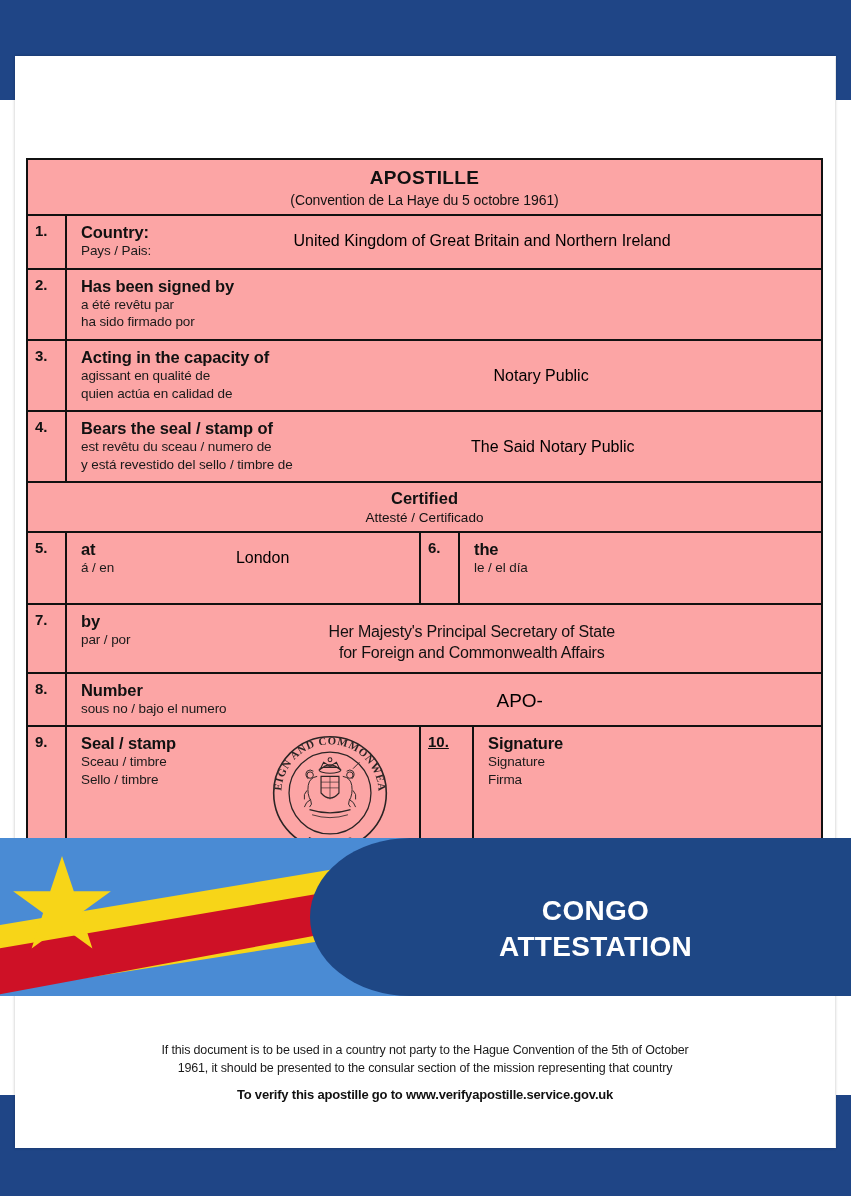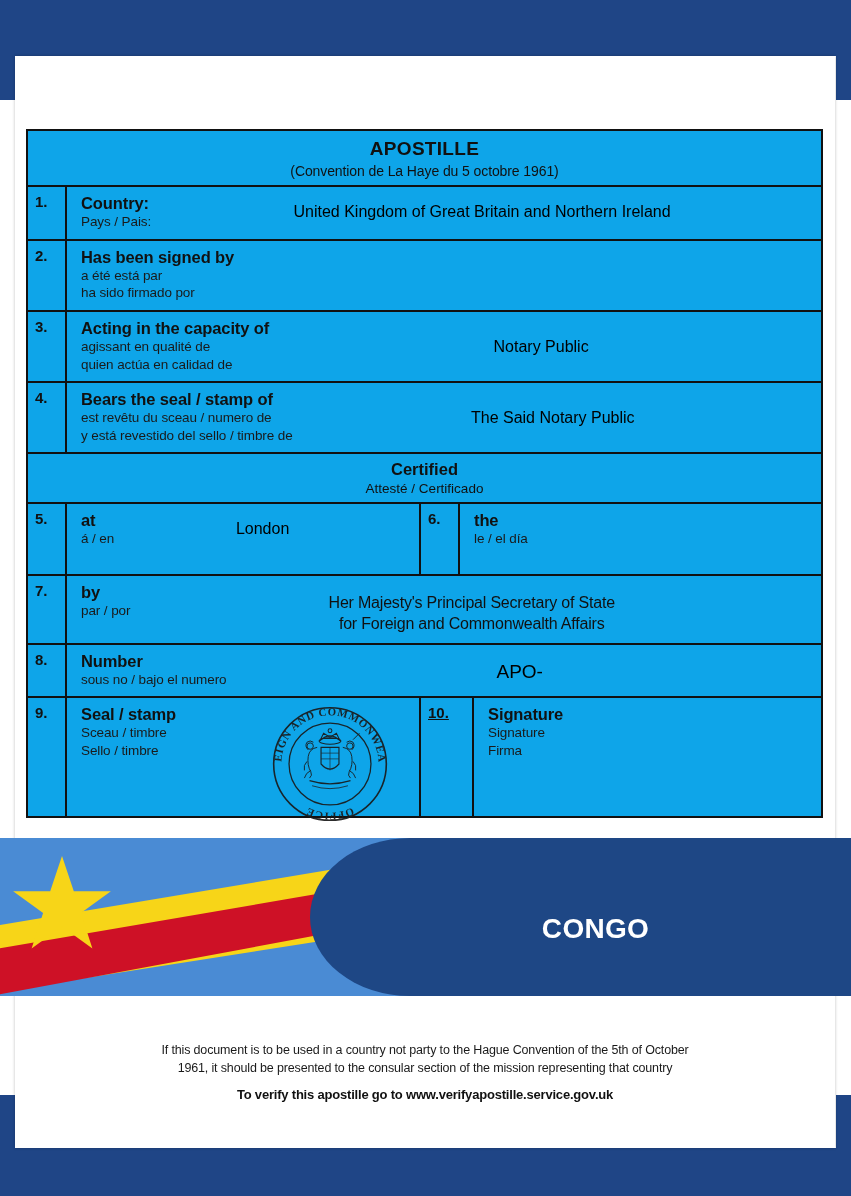--- a/index.html
+++ b/index.html
@@ -64,25 +64,25 @@
     left: 15px; top: 56px;
     width: 820px; height: 1092px;
     background: #ffffff;
     box-shadow: 0 0 3px rgba(0,0,0,0.25);
   }
 
   
   #apostille-table {
     position: absolute;
     left: 11px;
-    top: 73px;
+    top: 102px;
     width: 797px;
     border: 2px solid #111111;
     border-collapse: collapse;
-    background: #0ea5e9;
+    background: #fca5a5;
   }
   #apostille-table td {
     border: 2px solid #111111;
     vertical-align: top;
     padding: 0;
   }
   .numcell {
     width: 30px;
     text-align: left;
     padding: 6px 0 0 7px !important;
@@ -278,21 +278,21 @@
       </td>
     </tr>
 
 
     <tr>
       <td class="numcell">2.</td>
       <td class="bodycell">
         <div class="row-inline">
           <div class="labels">
             <div class="en">Has been signed by</div>
-            <div class="fr">a été está par</div>
+            <div class="fr">a été revêtu par</div>
             <div class="es">ha sido firmado por</div>
           </div>
           <div class="val-col"></div>
         </div>
       </td>
     </tr>
 
     <tr>
       <td class="numcell">3.</td>
       <td class="bodycell">
@@ -472,14 +472,15 @@
     <rect x="0" y="0" width="851" height="158" fill="#4a8bd4"></rect>
 
     <polygon points="-30,158 -30,92 760,-40 851,-40 851,20" fill="#f7d518"></polygon>
     <polygon points="-10,158 -10,112 748,-18 820,-18 820,4" fill="#ce1126"></polygon>
 
     <polygon fill="#f7d518" points="62,861 73.8,896.3 110.9,896.3 80.9,918.1 92.4,953.4 62,931.6 31.6,953.4 43.1,918.1 13.1,896.3 50.2,896.3" transform="translate(0,-843) scale(1,1)"></polygon>
   </svg>
   <div id="banner-panel"></div>
   <div id="banner-text">
     <div>CONGO</div>
+    <div>ATTESTATION</div>
   </div>
 </div>
 
 </body></html>

